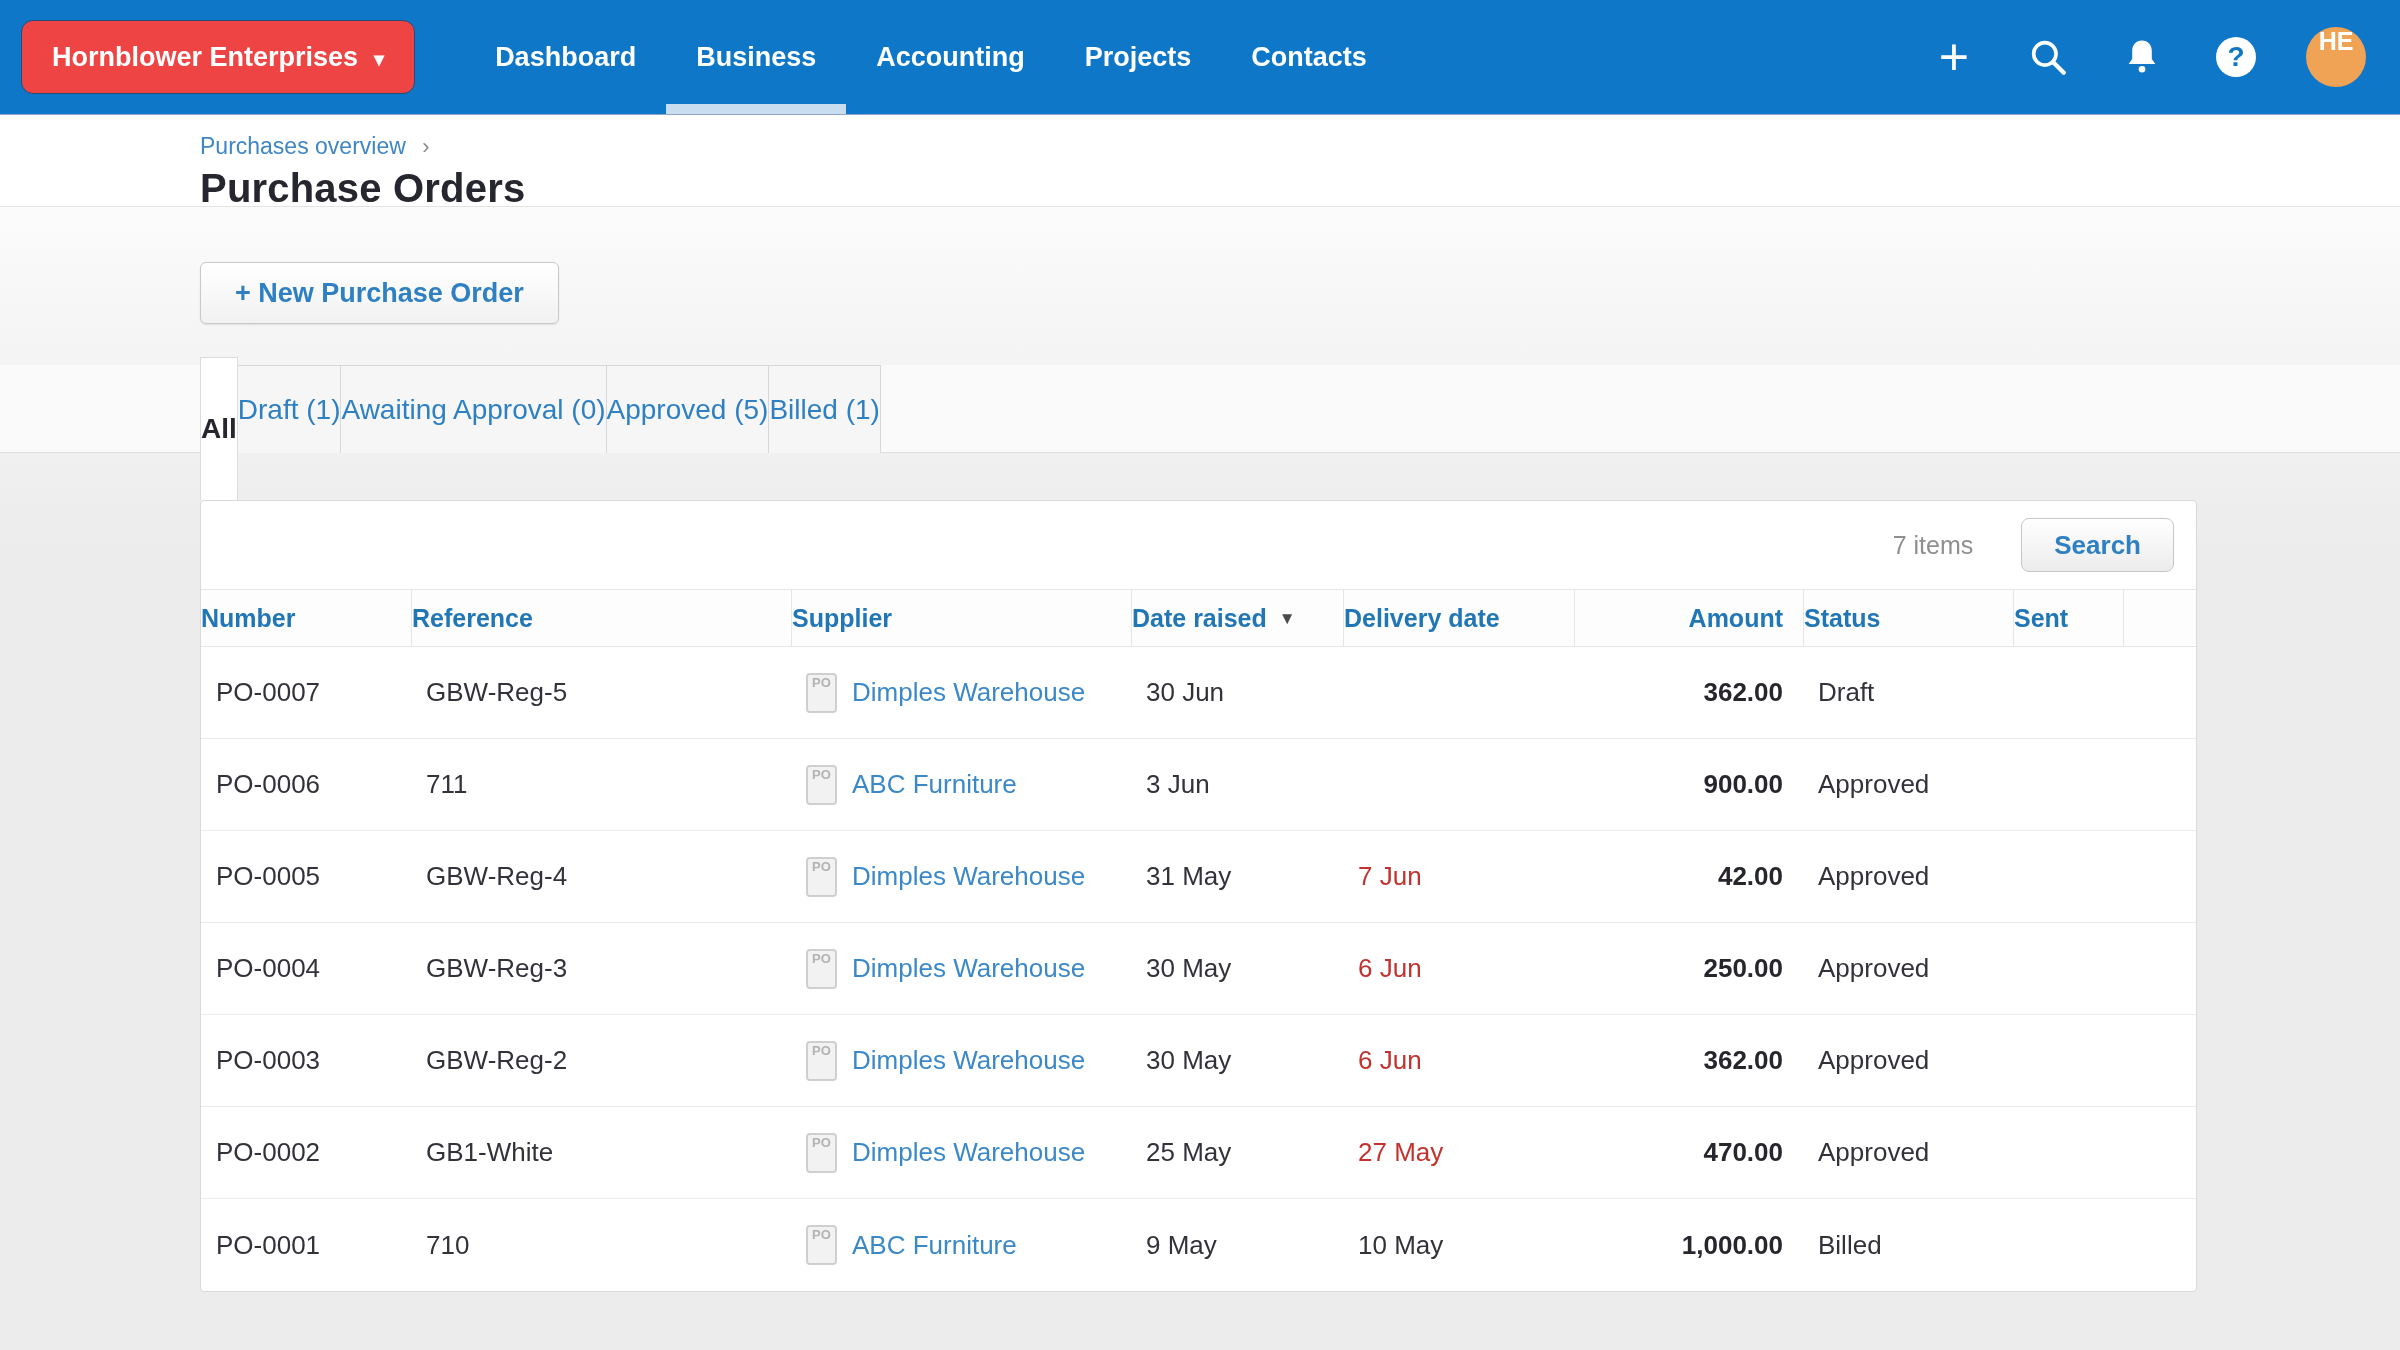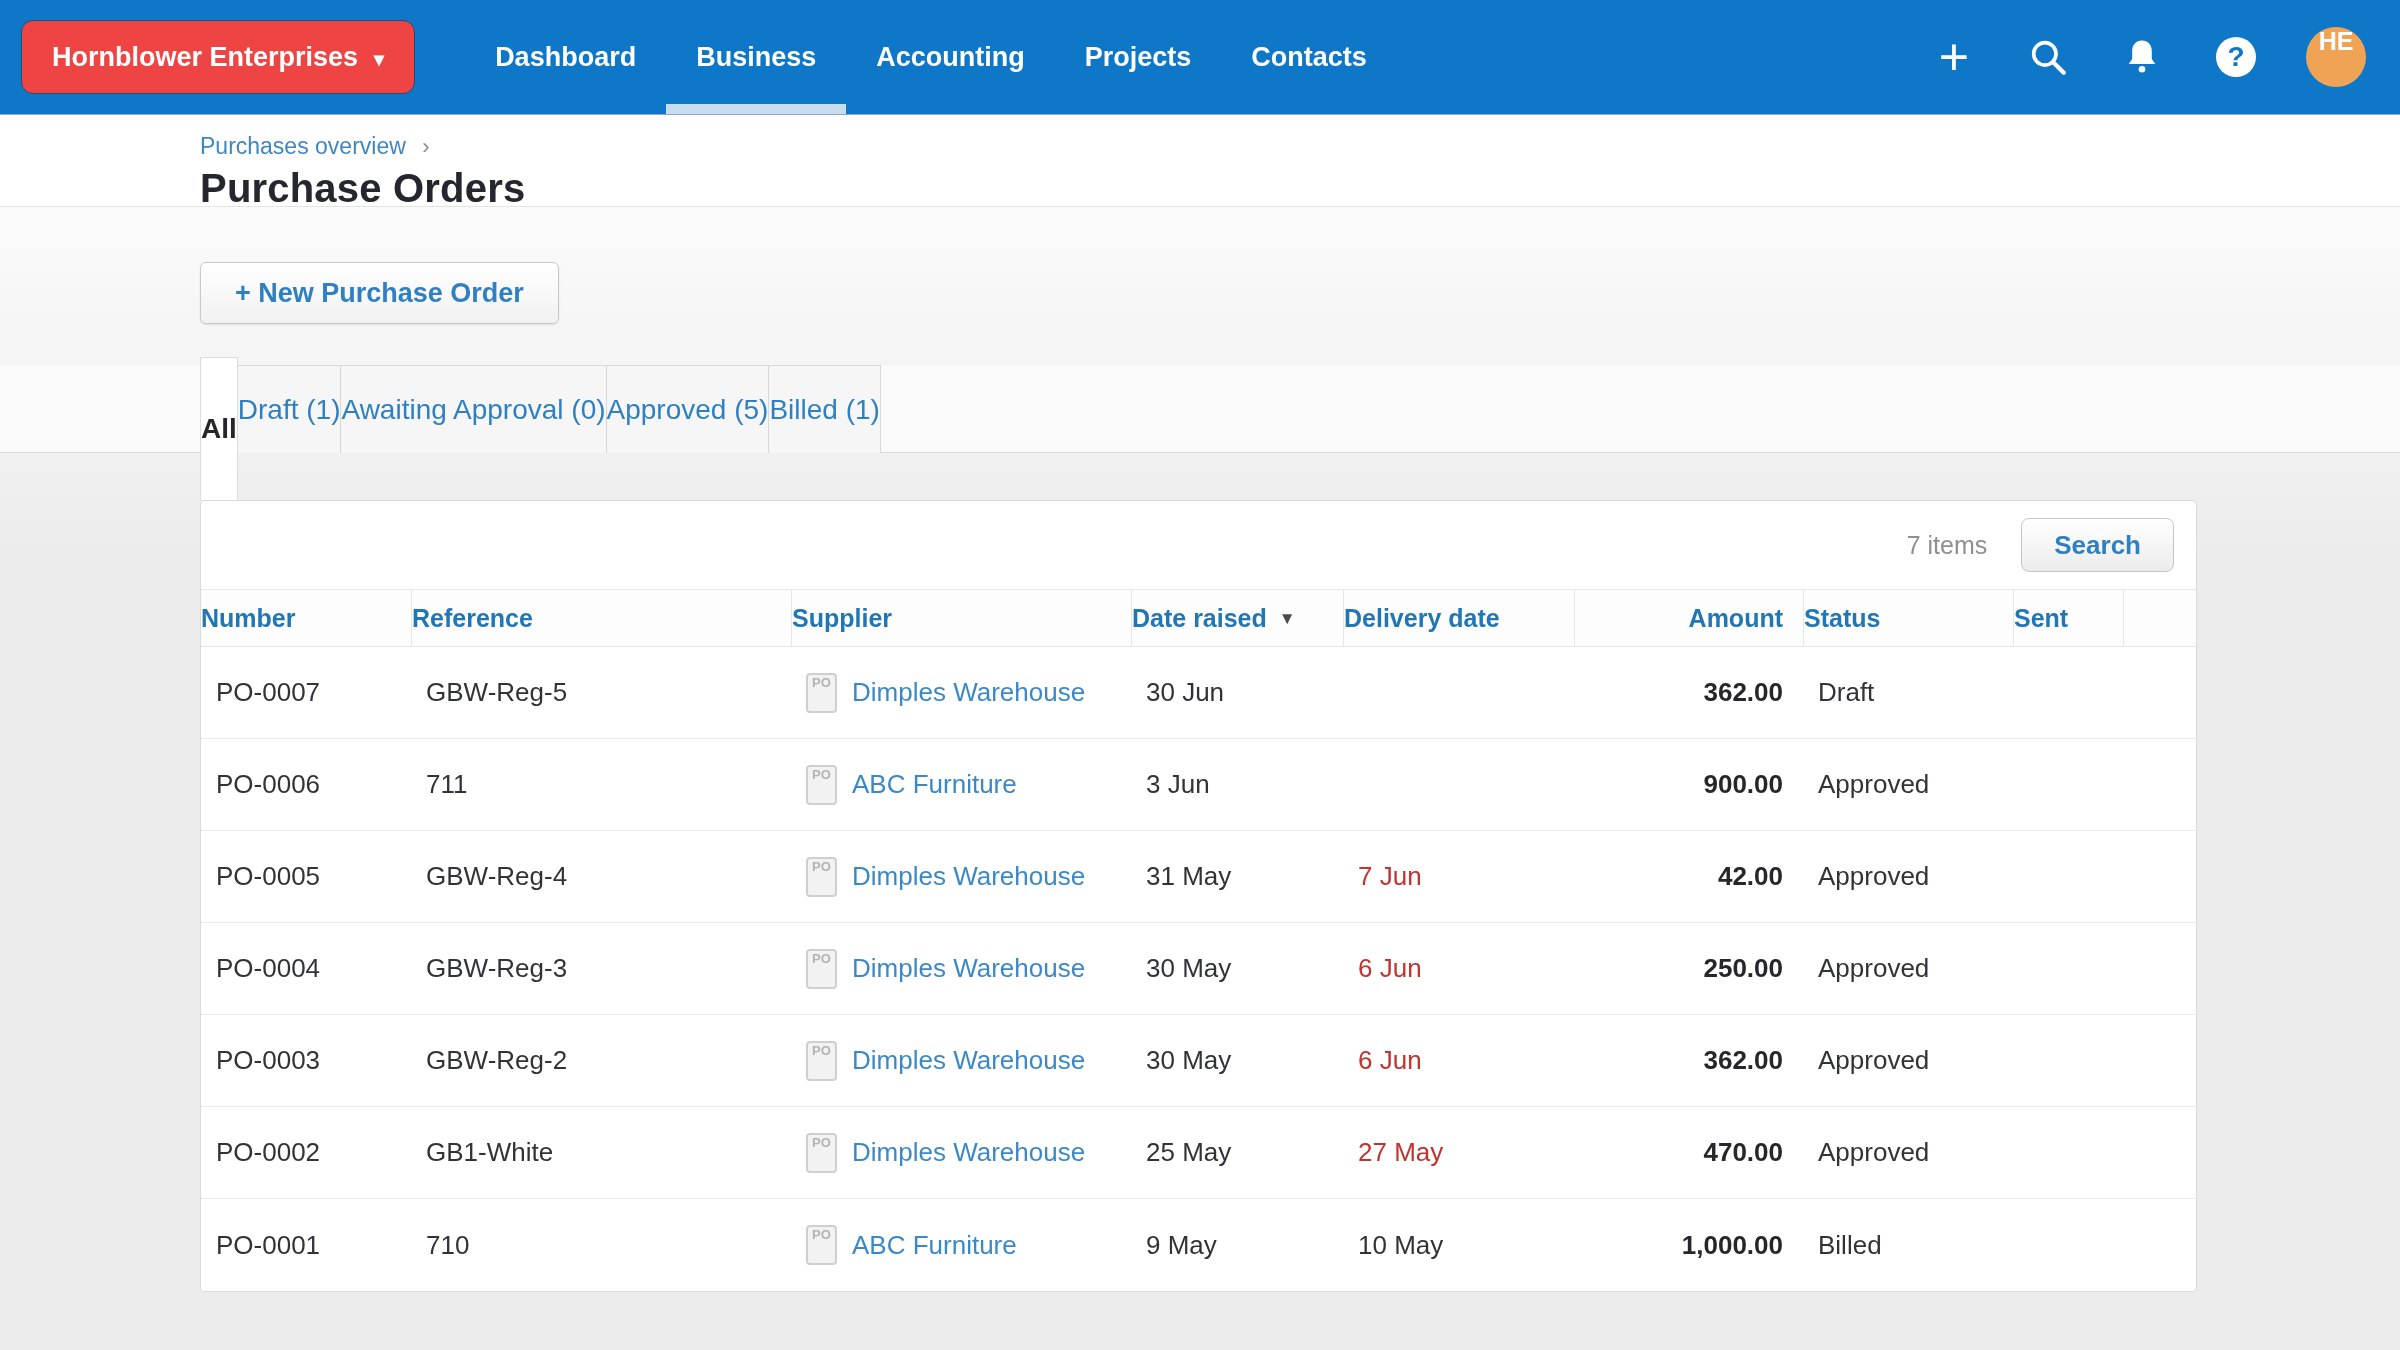--- a/index.html
+++ b/index.html
@@ -88,21 +88,21 @@
   }
 
   
   .card {
     width:1997px; margin-top:47px; background:#fff;
     border:1px solid #d9d9d9; border-radius:4px;
     position:relative; z-index:1;
   }
   .card-topbar {
     height:88px; display:flex; align-items:center; justify-content:flex-end;
-    gap:34px; padding-right:22px;
+    gap:48px; padding-right:22px;
   }
   .items-count { color:#8f8f8f; font-size:25px; }
   .search-btn {
     height:54px; padding:0 32px; border:1px solid #c6c6c6; border-radius:8px;
     background:linear-gradient(#ffffff, #ececec);
     color:#2e80c2; font-size:26px; font-weight:bold; cursor:pointer;
     font-family:"Liberation Sans", sans-serif;
   }
   .grid-row {
     display:grid;

